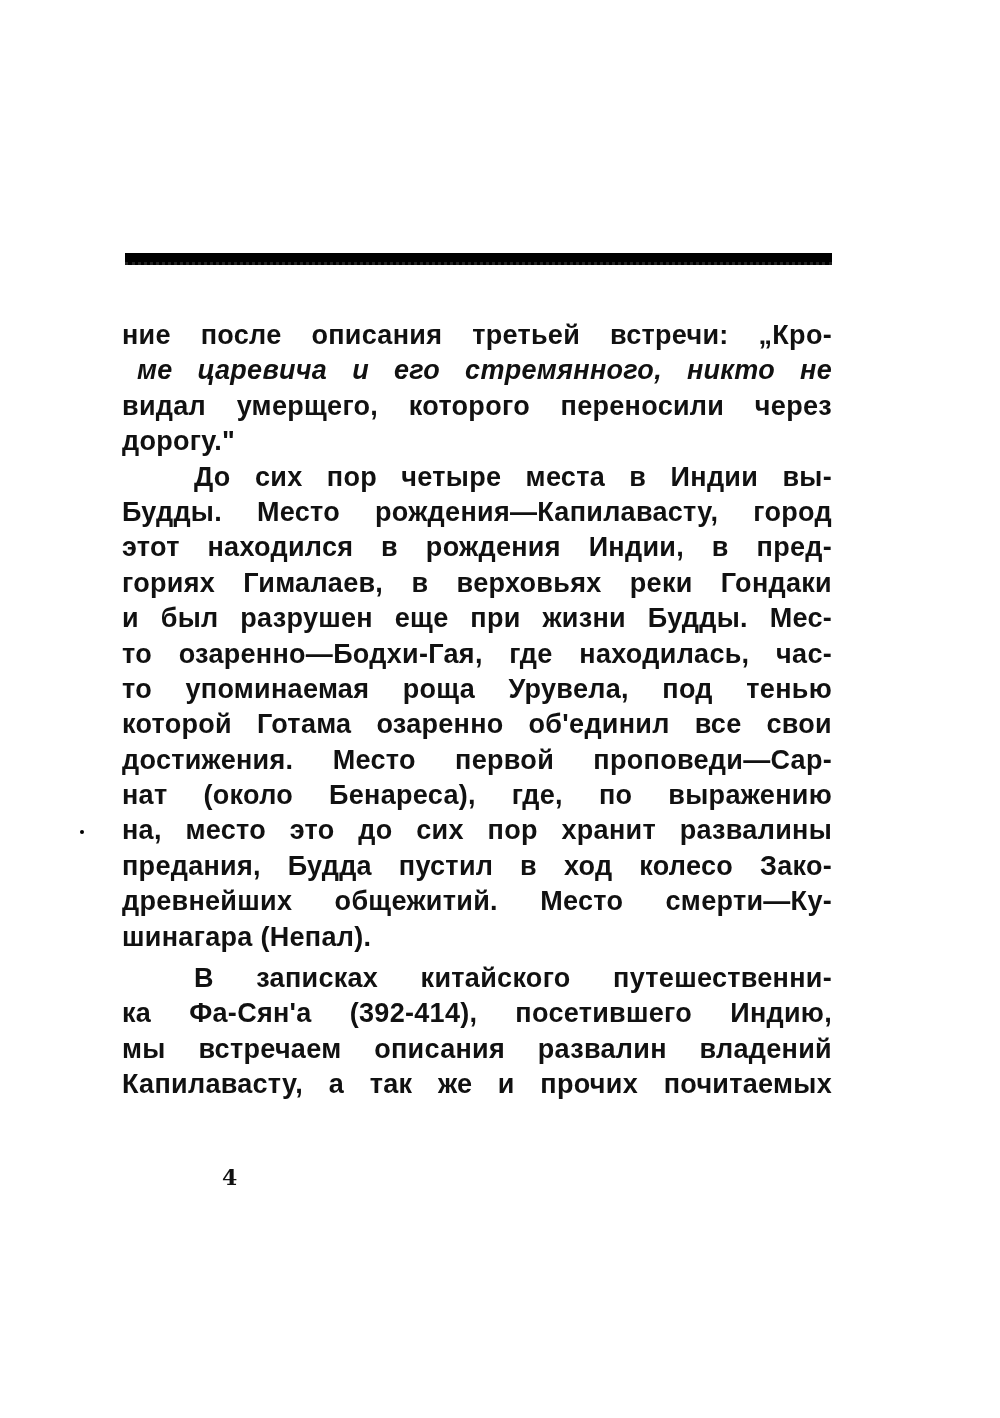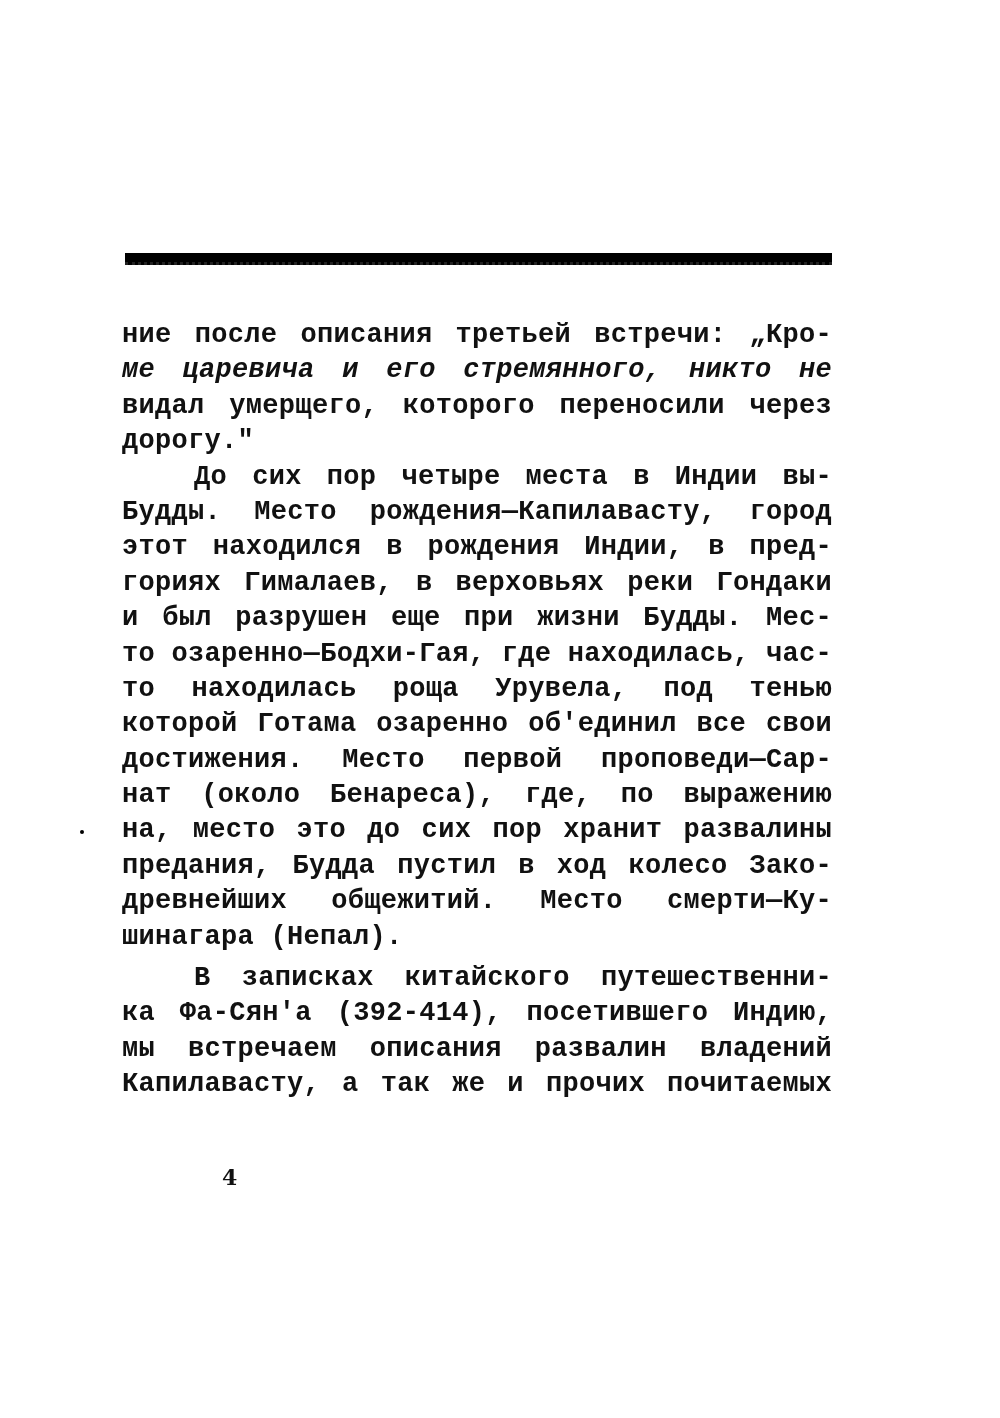--- a/index.html
+++ b/index.html
@@ -27,21 +27,21 @@
       width: 707px;
       height: 9px;
       background: #000000;
       border-bottom: 3px dotted #222;
     }
     .text-block {
       position: absolute;
       left: 122px;
       top: 318px;
       width: 710px;
-      font-family: Liberation Mono, monospace;
+      font-family: Liberation Sans, sans-serif;
       font-weight: bold;
       font-size: 27px;
       line-height: 35.4px;
       color: #111111;
       letter-spacing: 0.3px;
     }
     .line {
       display: block;
       white-space: nowrap;
       text-align: justify;
@@ -49,20 +49,21 @@
       height: 35.4px;
     }
     .line.last {
       text-align-last: left;
     }
     .line.indent {
       padding-left: 72px;
     }
     .italic {
       font-style: italic;
+      margin-left: 15px;
     }
     .para-gap {
       height: 6px;
     }
     .margin-dot {
       position: absolute;
       left: 80px;
       top: 830px;
       width: 4px;
       height: 4px;
@@ -97,21 +98,21 @@
       <span class="line last">дорогу."</span>
     </div>
 
     <div>
       <span class="line indent">До сих пор четыре места в Индии вы-</span>
       <span class="line">Будды. Место рождения—Капилавасту, город</span>
       <span class="line">этот находился в рождения Индии, в пред-</span>
       <span class="line">гориях Гималаев, в верховьях реки Гондаки</span>
       <span class="line">и был разрушен еще при жизни Будды. Мес-</span>
       <span class="line">то озаренно—Бодхи-Гая, где находилась, час-</span>
-      <span class="line">то находилась роща Урувела, под тенью</span>
+      <span class="line">то упоминаемая роща Урувела, под тенью</span>
       <span class="line">которой Готама озаренно об'единил все свои</span>
       <span class="line">достижения. Место первой проповеди—Сар-</span>
       <span class="line">нат (около Бенареса), где, по выражению</span>
       <span class="line">на, место это до сих пор хранит развалины</span>
       <span class="line">предания, Будда пустил в ход колесо Зако-</span>
       <span class="line">древнейших общежитий. Место смерти—Ку-</span>
       <span class="line last">шинагара (Непал).</span>
     </div>
 
     <div class="para-gap"></div>

